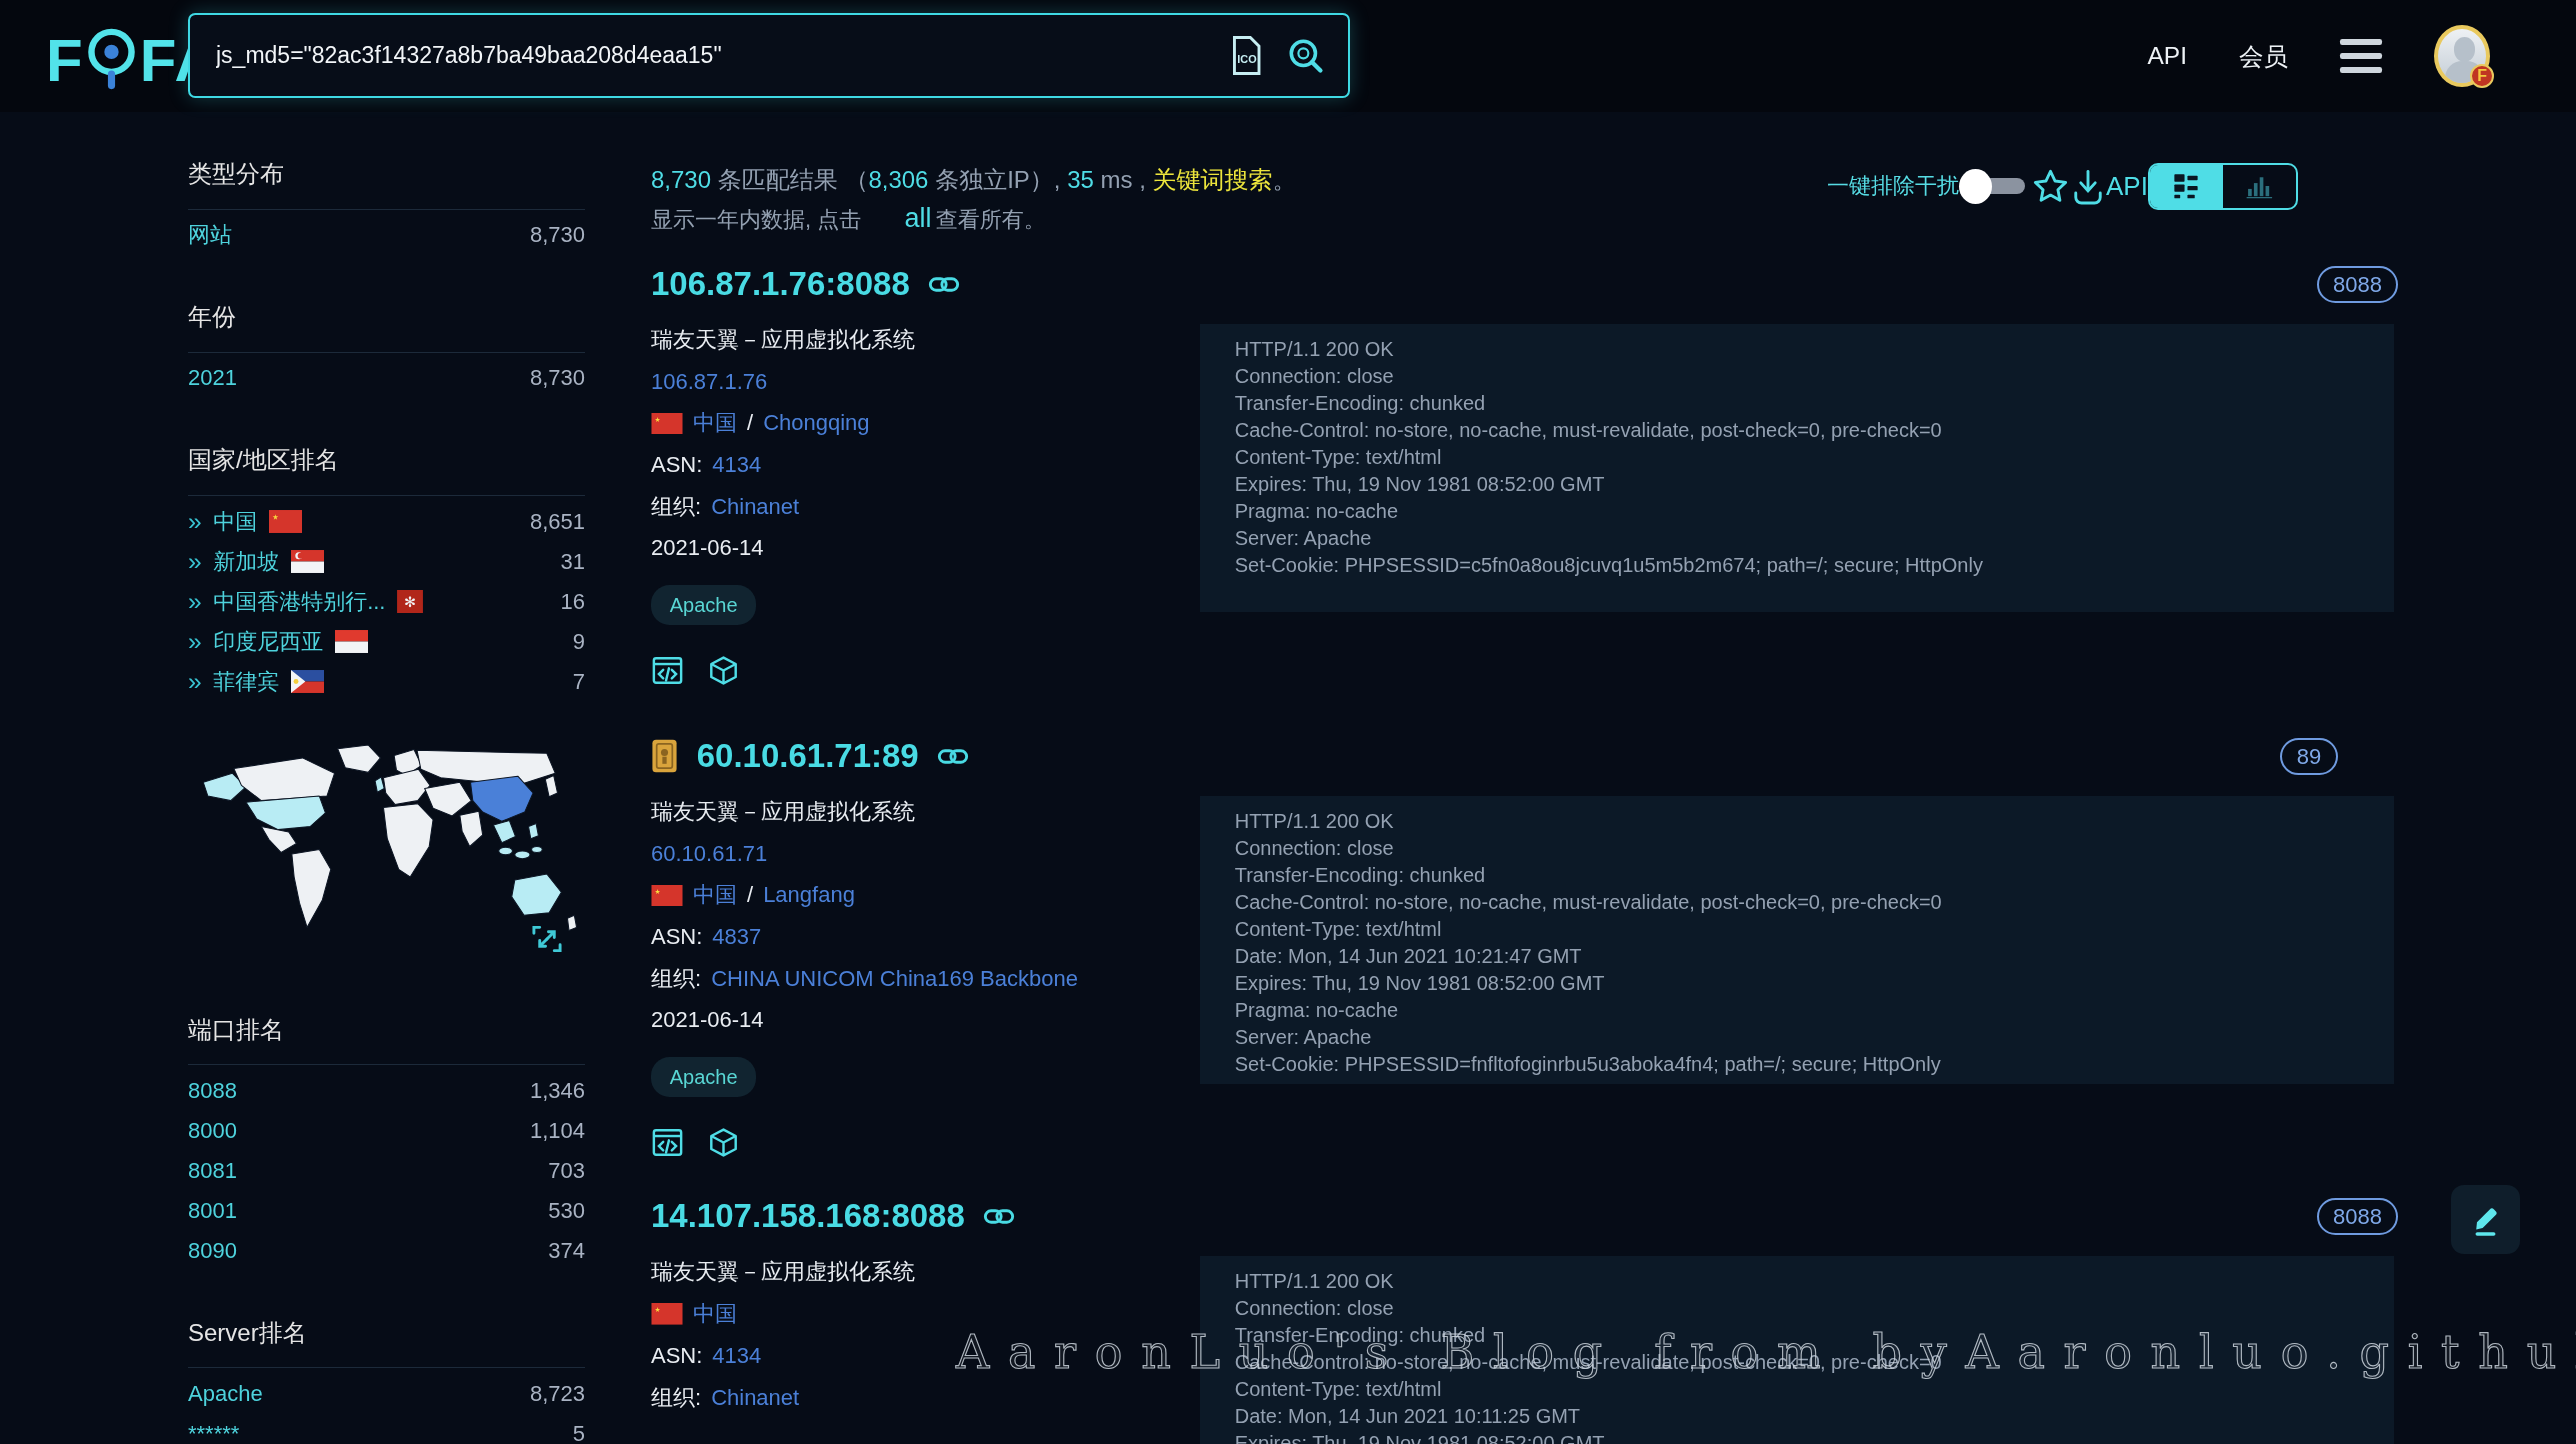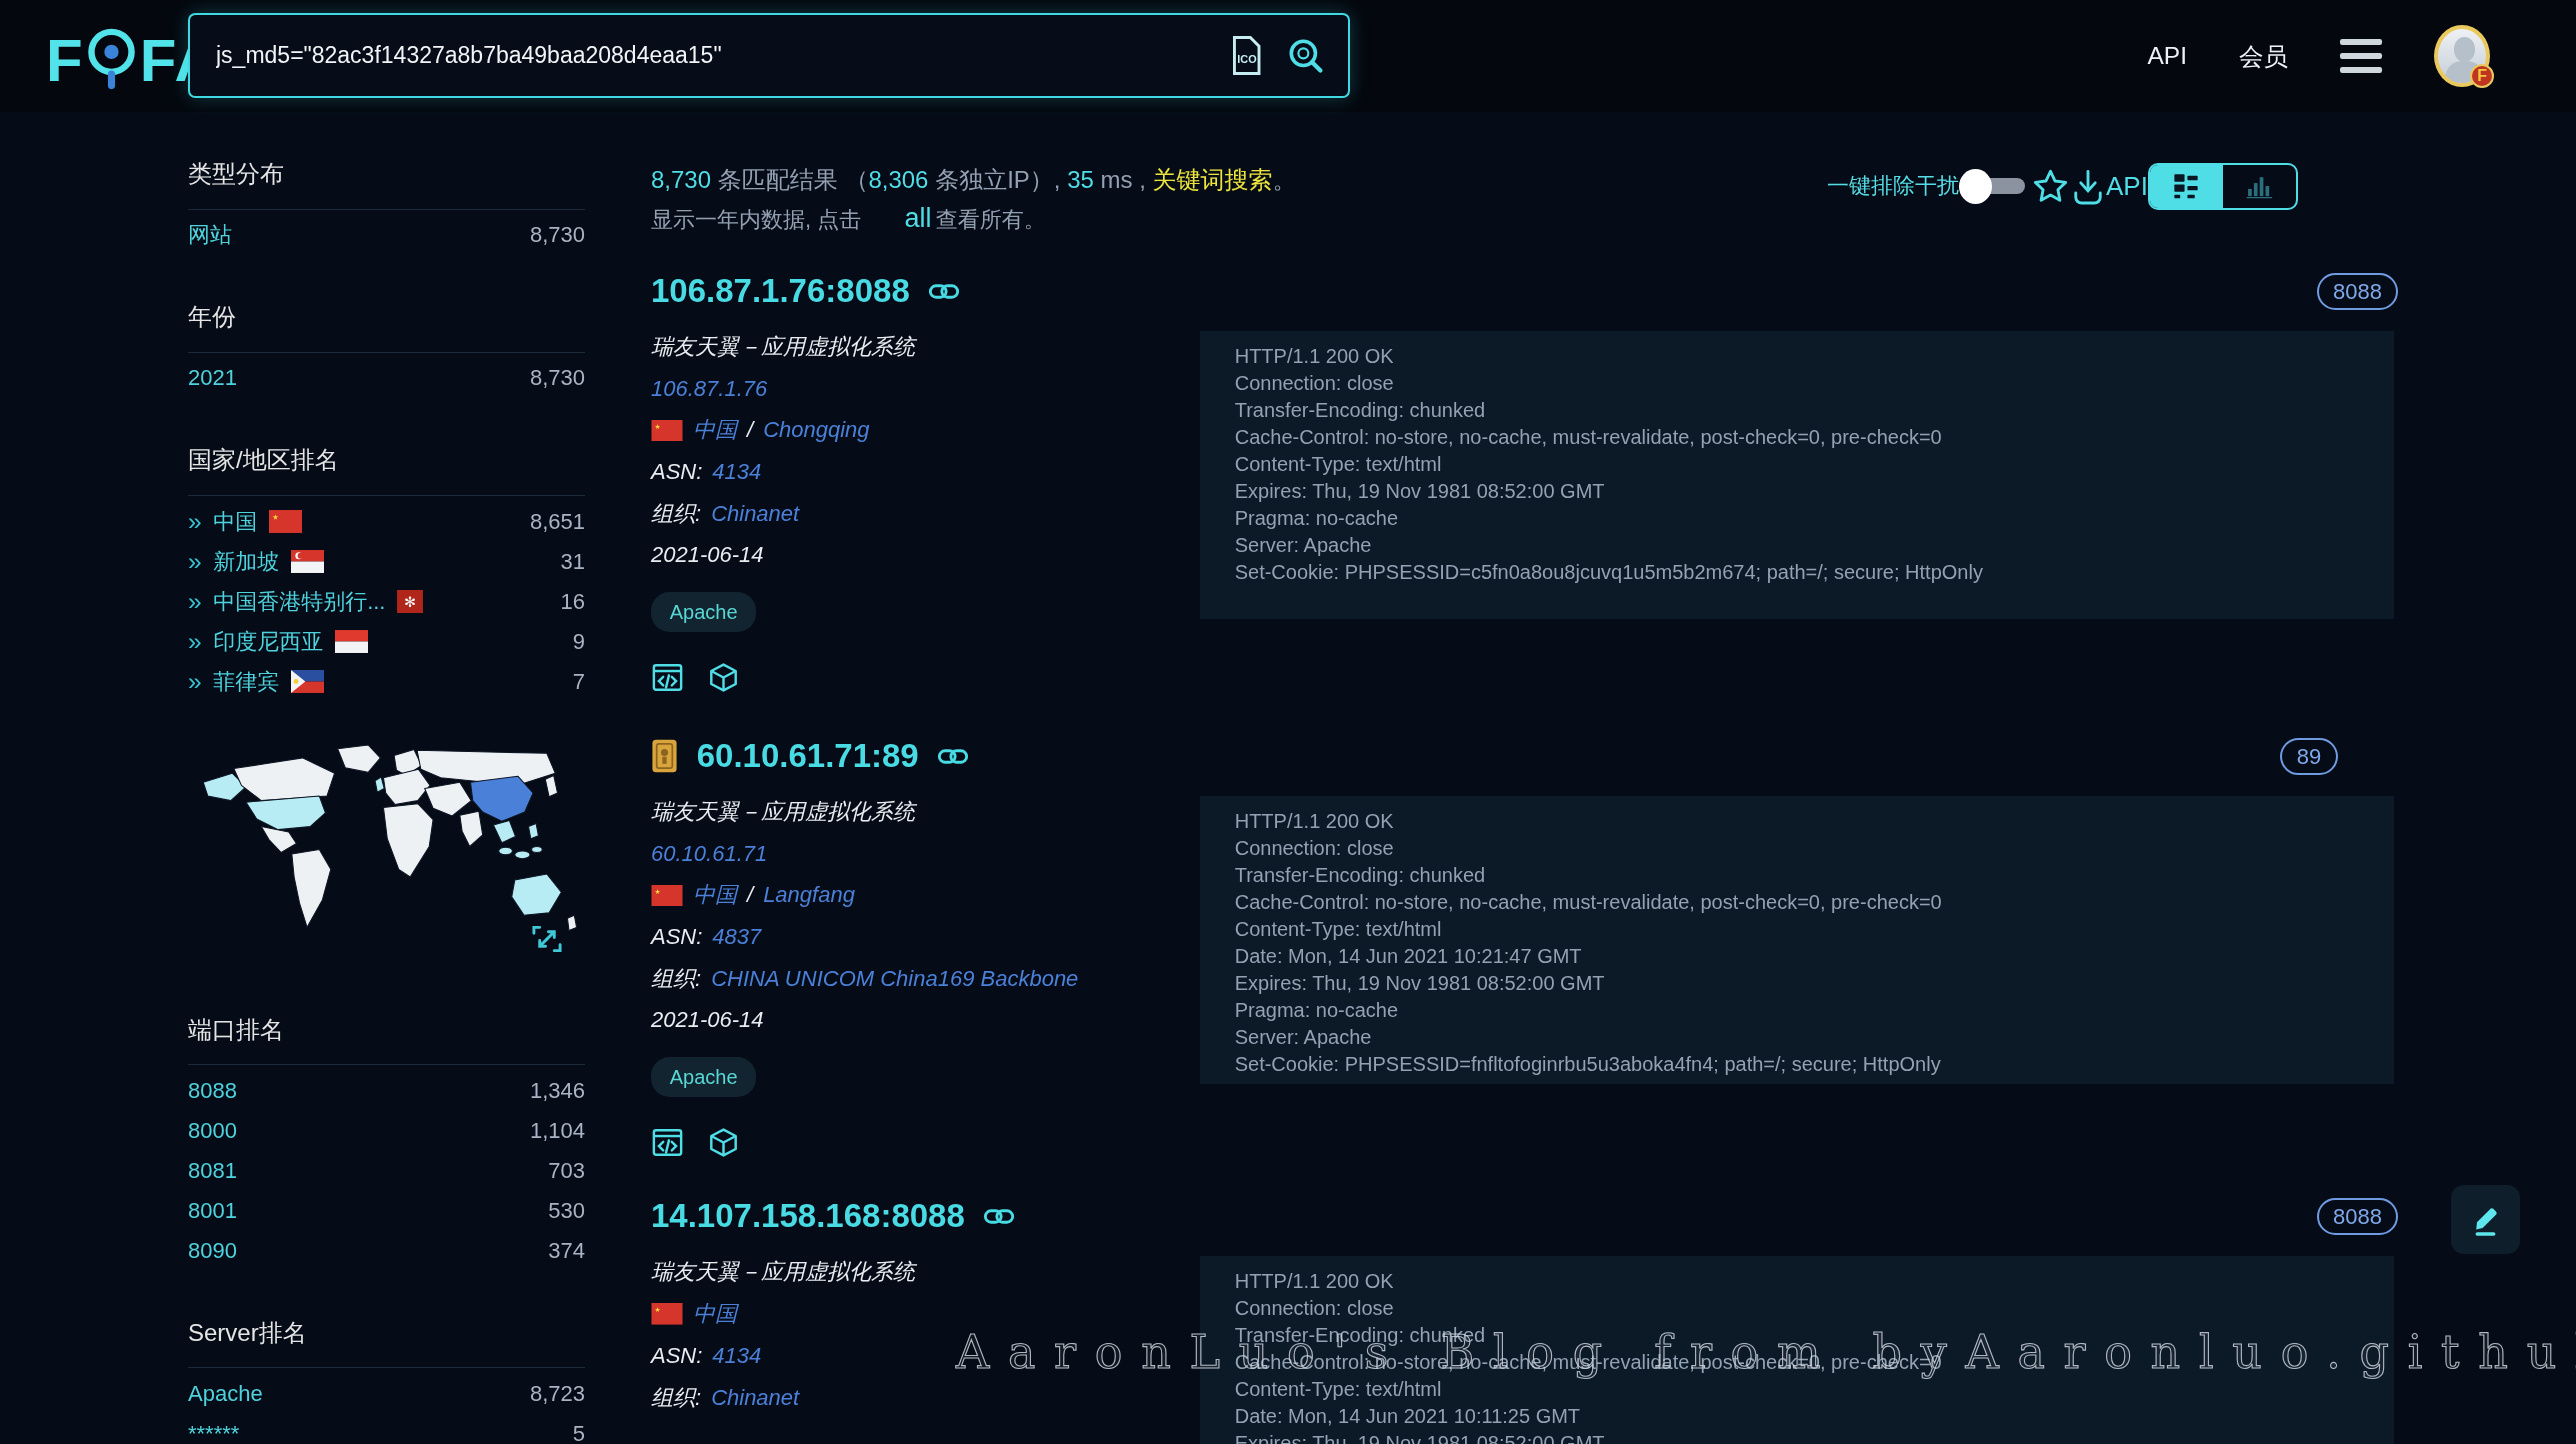--- a/index.html
+++ b/index.html
@@ -60,21 +60,21 @@
   .viewswitch { display:flex; border:2.2px solid #4fdde6; border-radius:10px; overflow:hidden; height:47px; cursor:pointer; }
   .viewswitch .seg { width:73px; display:flex; align-items:center; justify-content:center; }
   .viewswitch .seg.active { background:#4fdde6; }
   
   .card { position:absolute; left:651px; width:1748px; }
   .card-title { display:flex; align-items:center; gap:18.7px; }
   .card-title .tt { color:#49dbe4; font-size:33px; font-weight:700; cursor:pointer; }
   .badge-pill { position:absolute; top:1.4px; border:2.2px solid #6f9be0; color:#7fa8e8; font-size:22px;
     border-radius:20px; height:37px; display:flex; align-items:center; justify-content:center; cursor:pointer; }
   .info { position:absolute; left:0; top:60px; width:532px; font-size:22px; }
-  .info .row { margin-bottom:12.2px; min-height:29px; display:flex; align-items:center; gap:10px;font-style:italic; }
+  .info .row { margin-bottom:12.2px; min-height:29px; display:flex; align-items:center; gap:10px; }
   .info .app { color:#e9edf2; }
   .info a, .info .lnk { color:#4b80d8; text-decoration:none; cursor:pointer; }
   .info .wh { color:#e9edf2; }
   .tagpill { display:inline-flex; align-items:center; background:#112430; color:#59d6d4;
     font-size:20px; padding:8.6px 18.7px; border-radius:18.7px; margin-top:10px; cursor:pointer; }
   .iconrow { display:flex; gap:23px; margin-top:29px; }
   .hpanel { position:absolute; left:549px; top:59px; width:1194px; height:288px; background:#0c1927;
     padding:11.5px 18.7px; overflow:hidden; }
   .hpanel .hl { color:#94a1b2; font-size:20px; line-height:27px; white-space:nowrap;margin-left:16px; }
   
@@ -345,21 +345,21 @@
           <rect x="7" y="26" width="5" height="10"></rect>
             <rect x="15" y="18" width="5" height="18"></rect>
           <rect x="23" y="10" width="5" height="26"></rect>
             <rect x="31" y="22" width="5" height="14"></rect>
           <line x1="5" y1="38" x2="40" y2="38" stroke="#2b6f7d" stroke-width="2"></line>
         </svg>
       </span>
     </span>
   </div>
 
-  <section class="card" style="top:272px;">
+  <section class="card" style="top:265px;">
     <div class="card-title">
       <span class="tt">106.87.1.76:8088</span>
       <span>
         <svg width="32" height="23" viewBox="0 0 44 32" fill="none" stroke="#49dbe4" stroke-width="4">
           <rect x="3" y="8" width="22" height="16" rx="8"></rect>
             <rect x="19" y="8" width="22" height="16" rx="8"></rect>
         </svg>
       </span>
     </div>
     <span class="badge-pill" style="left:1666px; width:81px;">8088</span>

